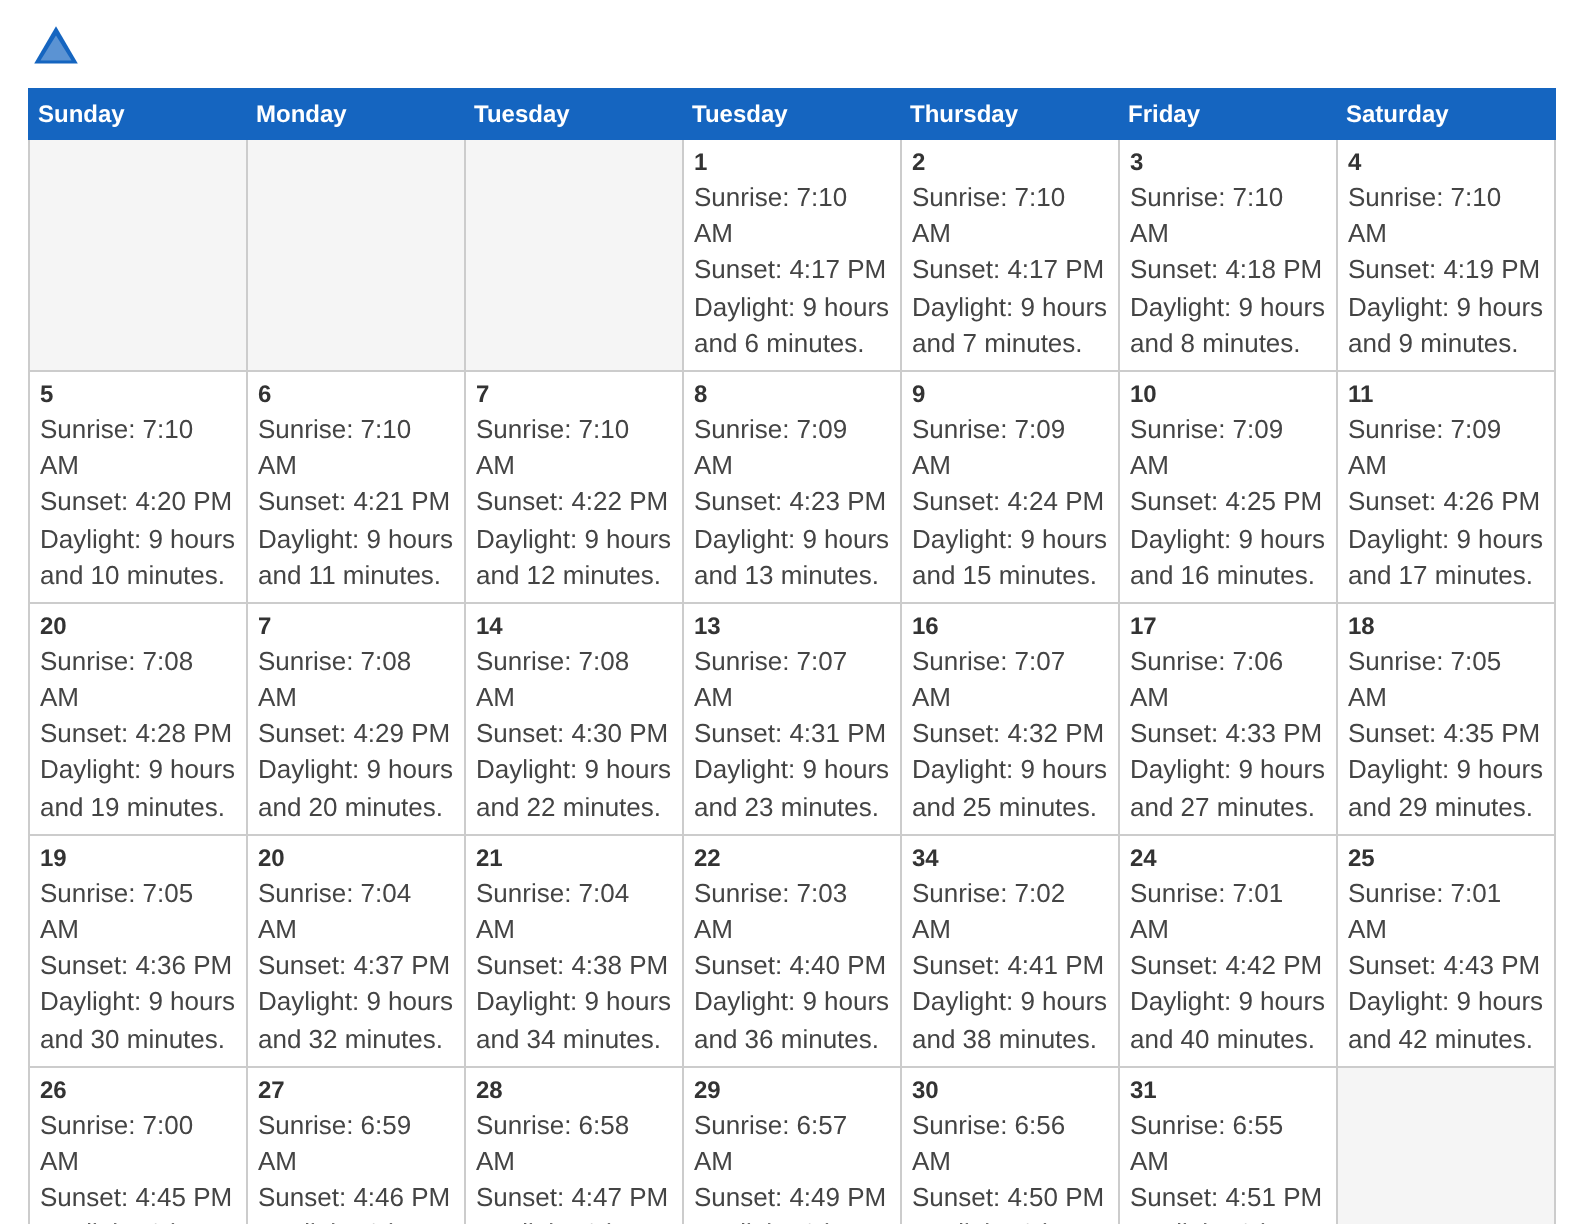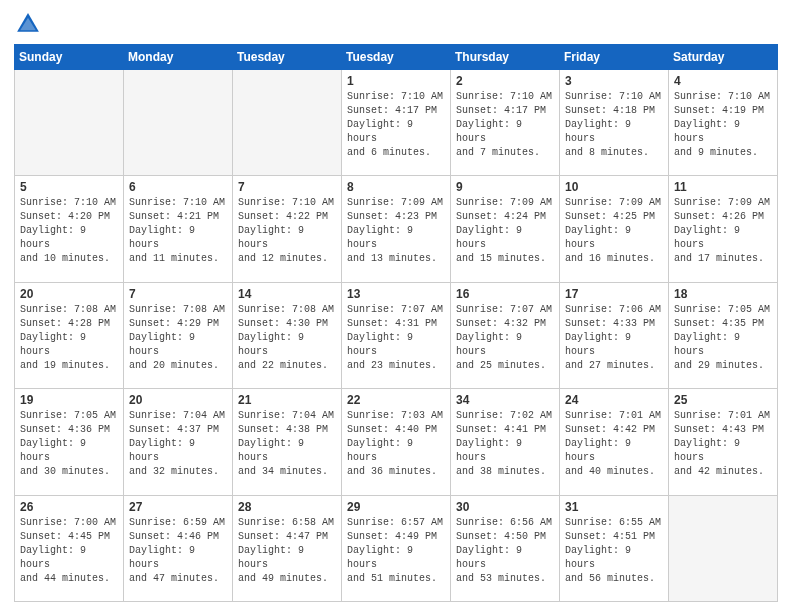--- a/index.html
+++ b/index.html
@@ -79,24 +79,23 @@
     .calendar td.empty {
       background: #f5f5f5;
     }
     .day-num {
       font-size: 12px;
       font-weight: bold;
       margin-bottom: 2px;
       color: #333;
     }
     .day-info {
-      font-size: 10px;
+      font-size: 13px;
       color: #444;
       line-height: 1.4;
-      font-family: Liberation Mono, monospace;
     }
     tr.week-row td {
       height: 82px;
     }
   </style>
 </head>
 <body>
 
 <div class="page">
   <div class="header">

